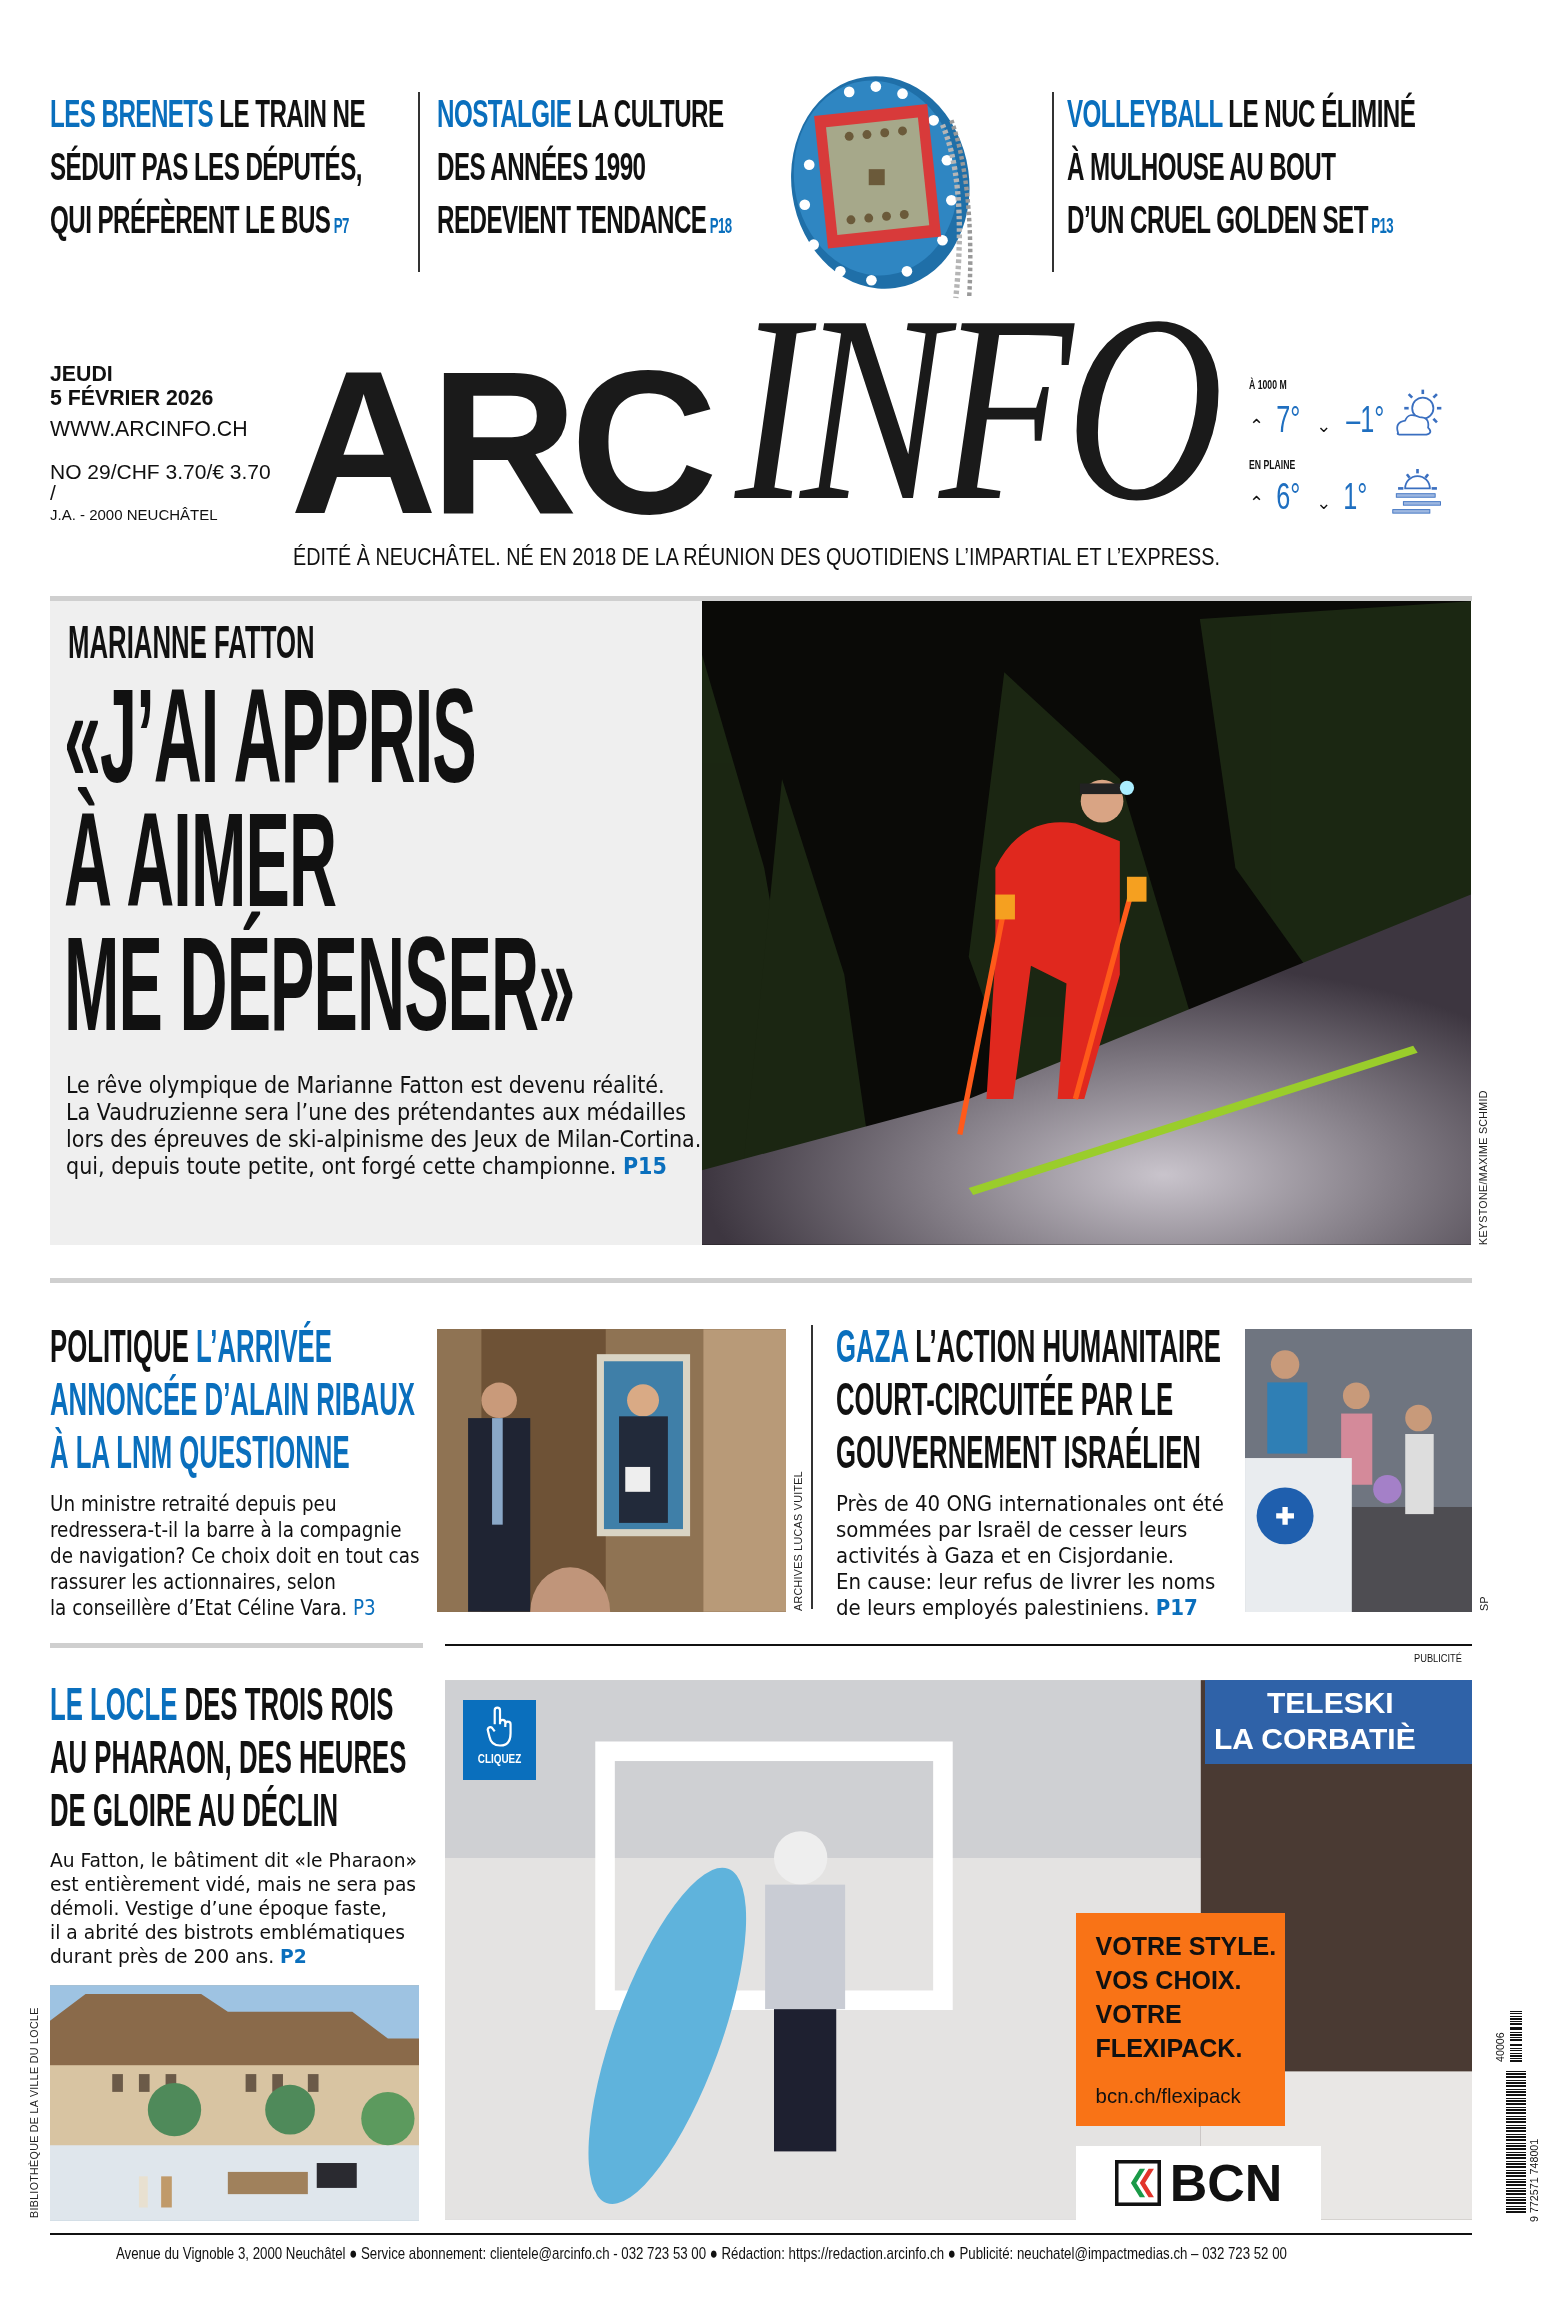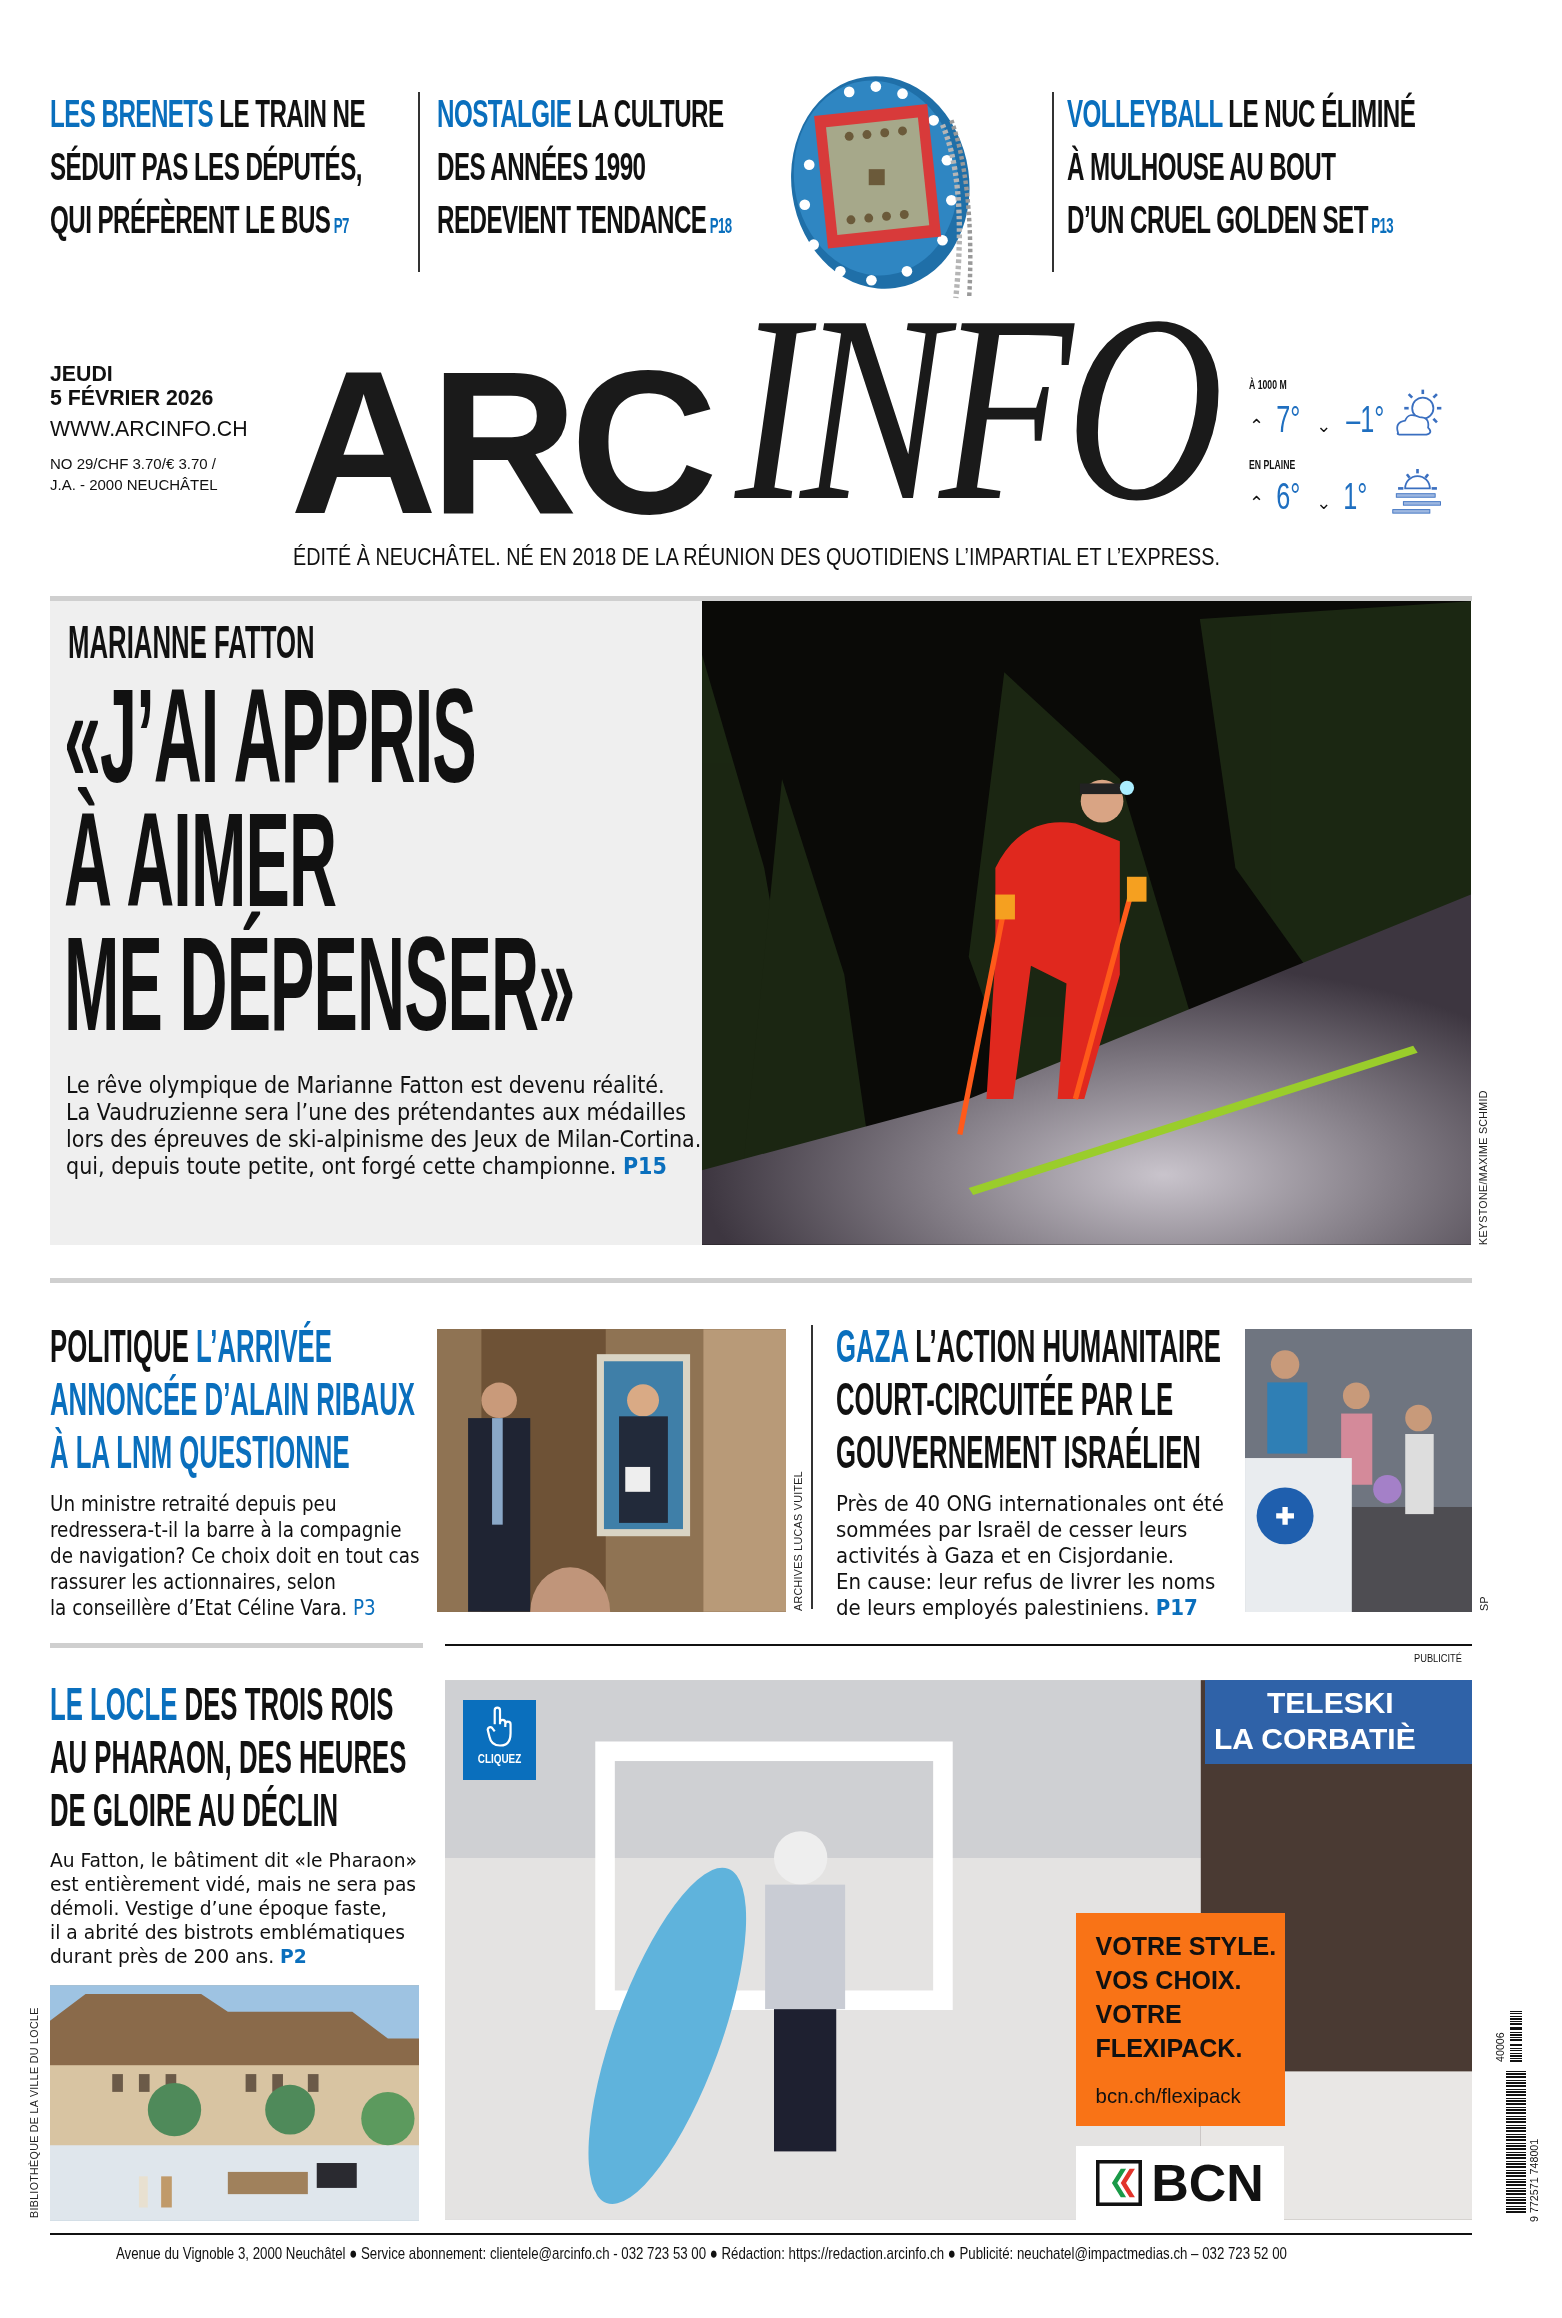--- a/index.html
+++ b/index.html
@@ -83,21 +83,21 @@
     <span>LE NUC ÉLIMINÉ</span><br>
     <span>À MULHOUSE AU BOUT</span><br>
     <span>D’UN CRUEL GOLDEN SET</span><span class="pg">P13</span>
   </div>
 </div>
 
 <div class="abs" style="left:50px;top:363px;width:231px;">
   <div style="font-weight:700;font-size:21.3px;line-height:23px;">JEUDI</div>
   <div style="font-weight:700;font-size:21.3px;line-height:25px;">5 FÉVRIER 2026</div>
   <div style="font-size:21.3px;line-height:36px;">WWW.ARCINFO.CH</div>
-  <div style="font-size:15px;line-height:21.3px;margin-top:6px;">NO 29/CHF 3.70/€ 3.70 /</div>
+  <div style="font-size:21px;line-height:21.3px;margin-top:14px;">NO 29/CHF 3.70/€ 3.70 /</div>
   <div style="font-size:15px;line-height:21.3px;">J.A. - 2000 NEUCHÂTEL</div>
 </div>
 
 <div class="abs" style="left:290px;top:284px;width:942px;height:240px;">
   <span style="position:absolute;left:0;top:69px;font-family:'Liberation Sans',sans-serif;font-weight:900;font-size:204px;line-height:178px;letter-spacing:-7.1px;color:#1a1a1a;">ARC</span>
   <span style="position:absolute;left:445px;top:0px;font-family:'Liberation Serif',serif;font-style:italic;font-size:267px;line-height:249px;letter-spacing:-9px;color:#1a1a1a;text-transform:uppercase;transform:scaleX(0.82);transform-origin:0 0;">info</span>
 </div>
 
 <div class="abs" style="left:1249px;top:378px;width:204px;height:142px;">
   <div style="font-size:12.4px;font-weight:700;transform:scaleX(0.7);transform-origin:0 0;white-space:nowrap;">À 1000 M</div>
@@ -328,21 +328,21 @@
   </div>
   <div class="abs" style="left:631px;top:233px;width:209px;height:213px;background:#f97316;padding:16px 0 0 19.6px;box-sizing:border-box;">
     <div style="font-weight:700;font-size:25px;line-height:34px;white-space:nowrap;">
       <div>VOTRE STYLE.</div>
       <div>VOS CHOIX.</div>
       <div>VOTRE</div>
       <div>FLEXIPACK.</div>
     </div>
     <div style="font-size:20.4px;margin-top:19.6px;">bcn.ch/flexipack</div>
   </div>
-  <div class="abs" style="left:631px;top:466px;width:208px;height:74px;background:#fff;display:flex;align-items:center;justify-content:center;gap:9px;">
+  <div class="abs" style="left:631px;top:466px;width:245px;height:74px;background:#fff;display:flex;align-items:center;justify-content:center;gap:9px;">
     <svg width="46" height="46" viewBox="0 0 52 52">
       <rect x="2" y="2" width="48" height="48" fill="#fff" stroke="#111" stroke-width="4"></rect>
       <polygon points="28,10 18,26 28,42 34,42 24,26 34,10" fill="#1a9a48"></polygon>
       <polygon points="38,10 28,26 38,42 44,42 34,26 44,10" fill="#e2342b"></polygon>
     </svg>
     <span style="font-weight:700;font-size:52px;line-height:52px;">BCN</span>
   </div>
 </div>
 
 <div class="abs" style="left:1494px;top:2009px;width:53px;height:218px;">

